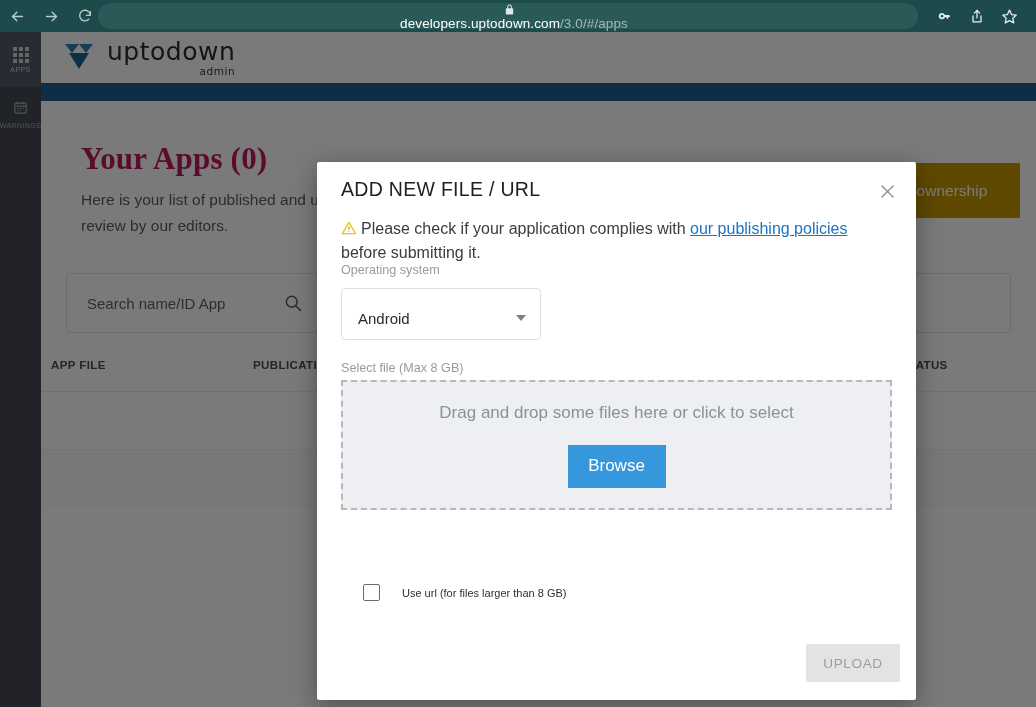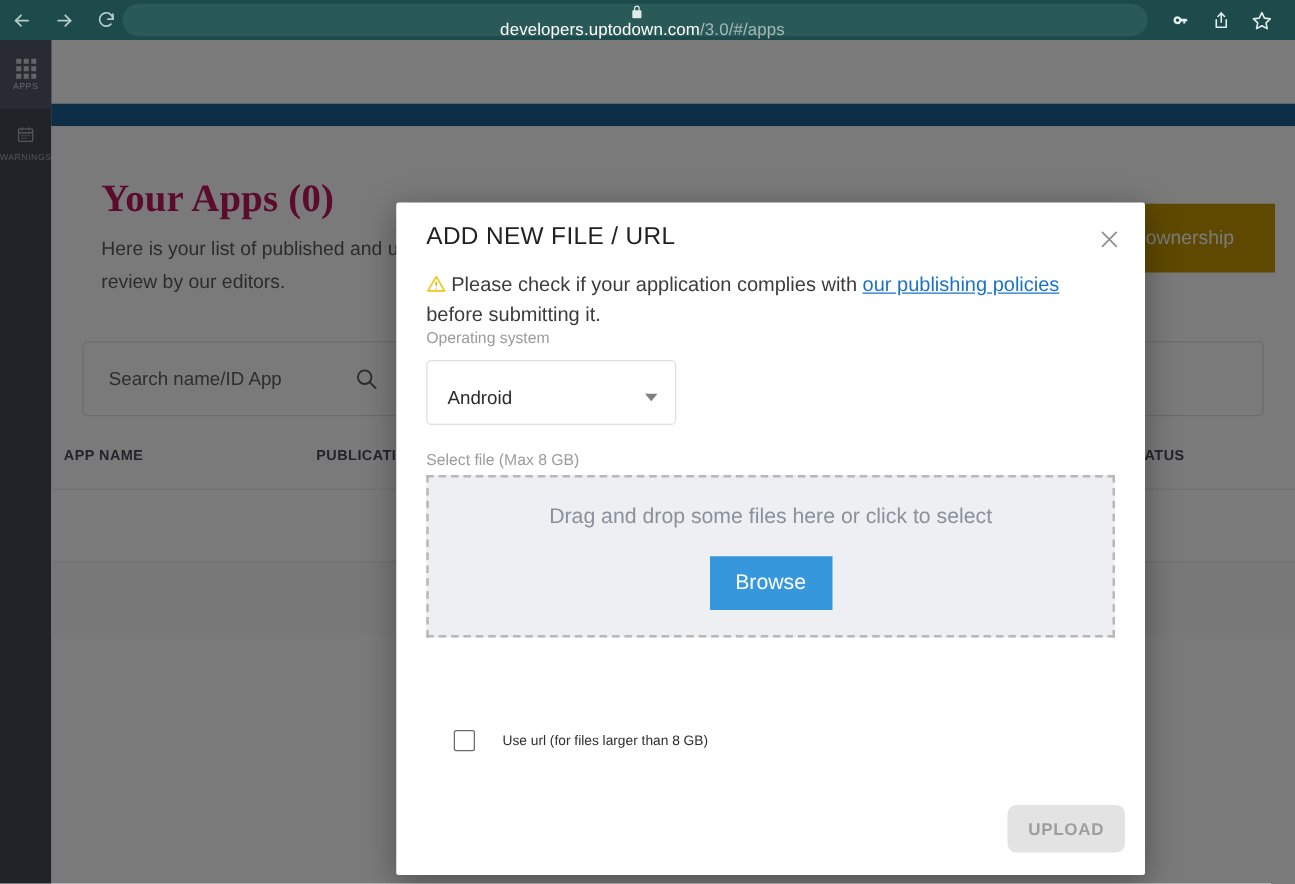--- a/index.html
+++ b/index.html
@@ -197,21 +197,21 @@
   .checkbox {
     width: 17px; height: 17px; border: 1.6px solid #6b6b6b; border-radius: 2px;
     background: #fff;
   }
   .checkrow span { margin-left: 22px; font-size: 11px; color: #2f2f2f; }
 
   .upload-btn {
     position: absolute; right: 16px; top: 482px;
     width: 94px; height: 38px; background: #e3e3e3; color: #9e9e9e;
     font-size: 13.6px; letter-spacing: .6px;
-    display: flex; align-items: center; justify-content: center; border-radius: 7px; font-weight: bold;
+    display: flex; align-items: center; justify-content: center; border-radius: 2px;
   }
 </style>
 </head>
 <body>
 
 <div id="root">
 
   <div class="browser-bar">
     <div class="nav-btn">
       <svg width="17" height="17" viewBox="0 0 24 24" fill="none" stroke="currentColor" stroke-width="2" stroke-linecap="round" stroke-linejoin="round">
@@ -290,20 +290,35 @@
             <line x1="11" y1="13.5" x2="13" y2="13.5"></line>
             <line x1="15" y1="13.5" x2="17" y2="13.5"></line>
             <line x1="7" y1="17" x2="9" y2="17"></line>
             <line x1="11" y1="17" x2="13" y2="17"></line>
           </svg>
         </span>
         <span class="rail-label">WARNINGS</span>
       </div>
     </div>
 
+    <div class="site-header">
+      <div class="logo-wrap">
+        <span class="logo-mark">
+          <svg width="36" height="32" viewBox="0 0 36 32">
+            <path d="M4 3 L18 3 L11 12 Z" fill="#2e7fb5"></path>
+            <path d="M18 3 L32 3 L25 12 Z" fill="#2e7fb5"></path>
+            <path d="M8 12 L28 12 L18 28 Z" fill="#1b6595"></path>
+          </svg>
+        </span>
+        <span class="logo-text-wrap">
+          <span class="logo-word">uptodown</span>
+          <span class="logo-sub">admin</span>
+        </span>
+      </div>
+    </div>
     <div class="blue-bar"></div>
 
     <div class="content">
       <div class="page-title">Your Apps (0)</div>
       <div class="page-sub">Here is your list of published and unpublished apps pending review by our editors.</div>
       <div class="claim-btn">Claim ownership</div>
 
       <div class="search-card">
         <div class="search-input-text">Search name/ID App</div>
         <span class="search-ico-btn">
@@ -314,21 +329,21 @@
         </span>
         <span class="clear-ico-btn">
           <svg width="20" height="20" viewBox="0 0 24 24" fill="none" stroke="currentColor" stroke-width="1.8" stroke-linecap="round">
             <line x1="5" y1="5" x2="19" y2="19"></line>
               <line x1="19" y1="5" x2="5" y2="19"></line>
           </svg>
         </span>
       </div>
 
       <div class="table-head">
-        <span class="th c1">APP NAME</span>
+        <span class="th c1">APP FILE</span>
         <span class="th c2">PUBLICATION DATE</span>
         <span class="th c3">STATUS</span>
       </div>
 
       <div class="table-rows">
         <div class="trow"></div>
         <div class="trow alt"></div>
       </div>
     </div>
   </div>

